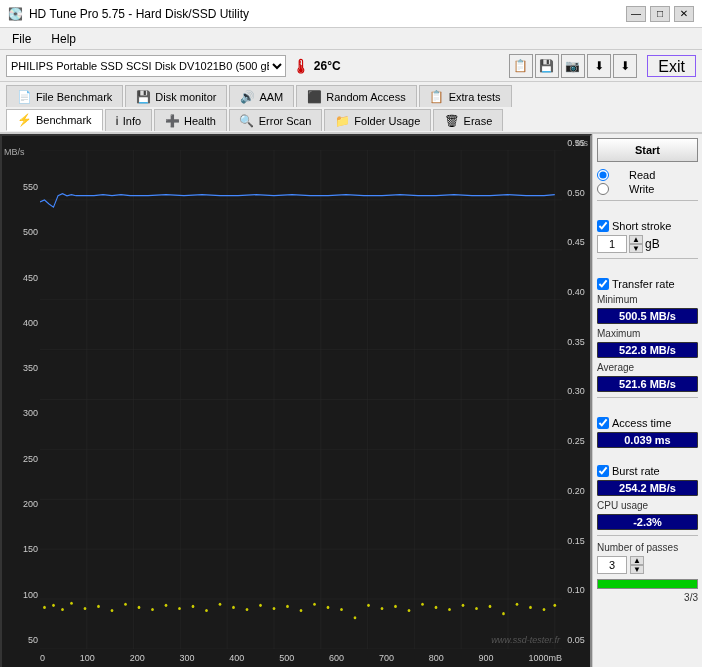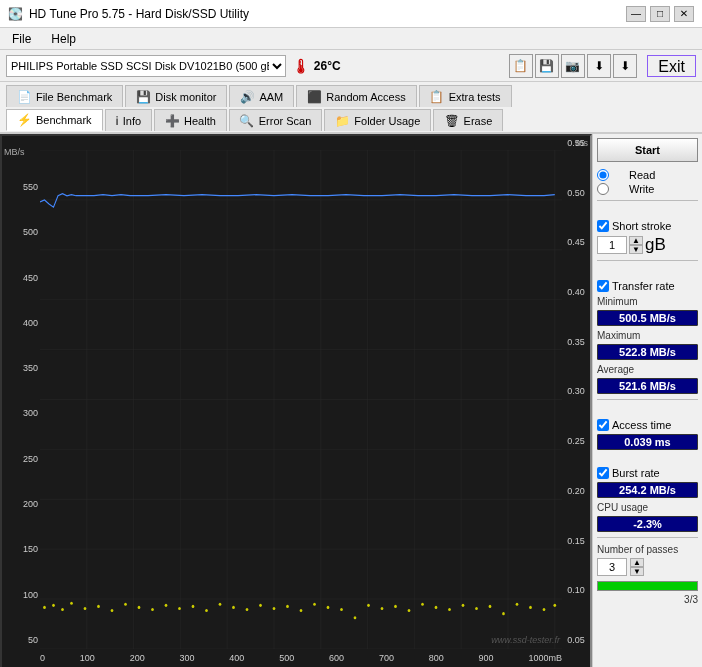--- a/index.html
+++ b/index.html
@@ -291,21 +291,21 @@
       height: 9px;
       border: 1px solid #aaa;
       background: #e0e0e0;
       cursor: pointer;
       font-size: 8px;
       display: flex;
       align-items: center;
       justify-content: center;
       line-height: 1;
     }
-    .unit-label { font-size: 17px; }
+    .unit-label { font-size: 12px; }
 
     .stat-box {
       background: #000080;
       color: #fff;
       text-align: center;
       font-size: 11px;
       font-weight: bold;
       padding: 1px 2px;
       border: 1px solid #333;
       border-radius: 1px;

